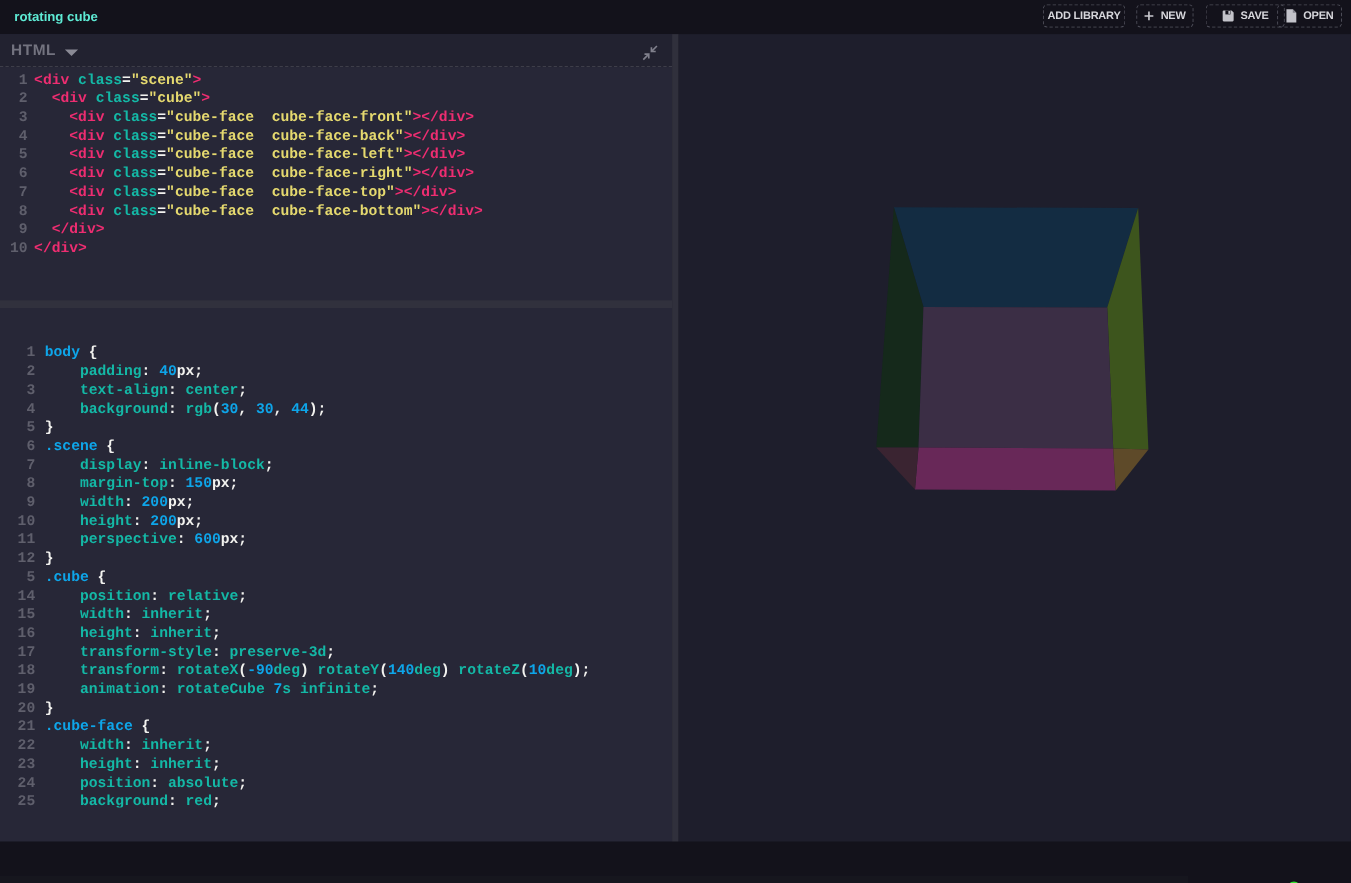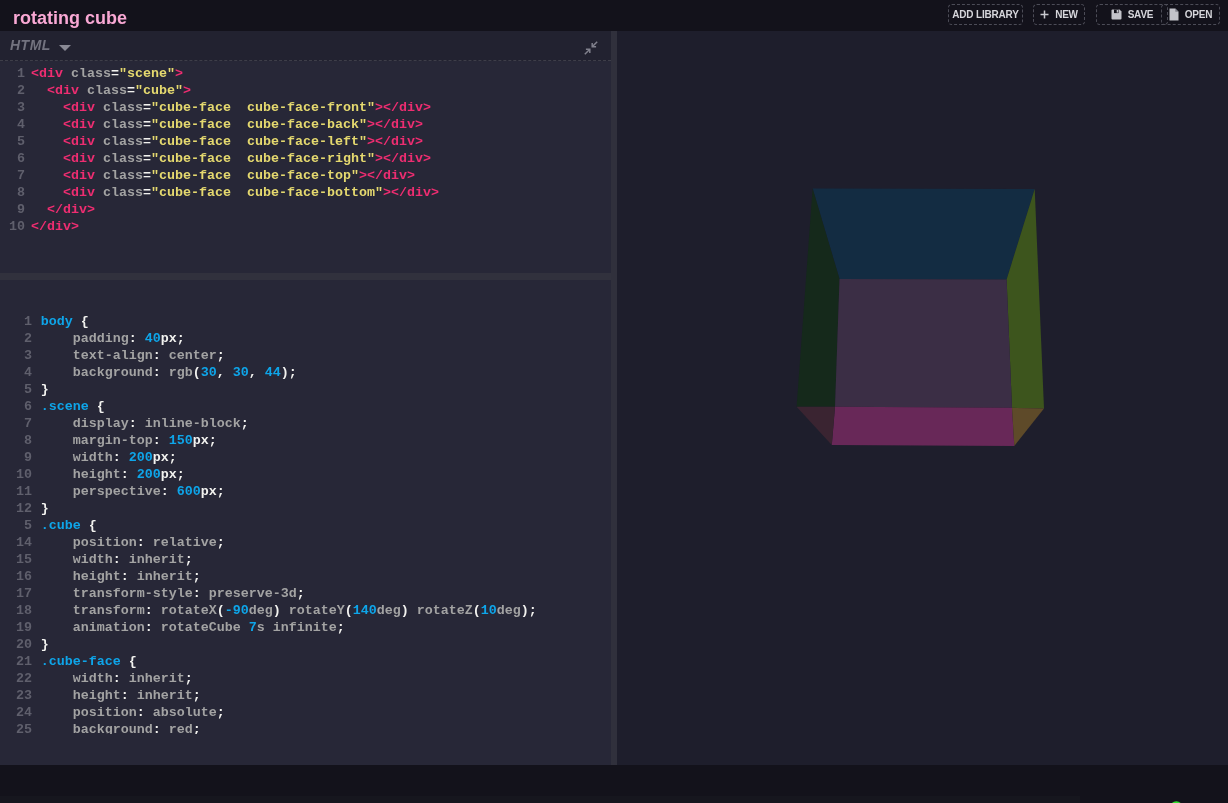--- a/index.html
+++ b/index.html
@@ -1,21 +1,21 @@
 <!DOCTYPE html>
 <html><head>
 <meta charset="utf-8">
 <style>
   * { margin:0; padding:0; box-sizing:border-box; }
   html,body { width:1228px; height:803px; overflow:hidden; background:#13121b;
     font-family:"Liberation Sans", sans-serif; }
   .abs { position:absolute; }
   
   #topbar { position:absolute; left:0; top:0; width:1228px; height:31px; background:#13121b; }
-  #title { position:absolute; left:13px; top:8px; font-size:18px; font-weight:bold; color:#f9a8d4; }
+  #title { position:absolute; left:13px; top:8px; font-size:12px; font-weight:bold; color:#5eead4; }
   .tbtn { position:absolute; top:4px; height:21px; border:1px dashed #4c4c57; border-radius:4px;
     color:#d6d6db; font-size:10px; font-weight:bold; letter-spacing:-0.2px; white-space:nowrap;
     display:flex; align-items:center; justify-content:center; }
   
   #main { position:absolute; left:0; top:31px; width:1228px; height:734px; }
   #leftcol { position:absolute; left:0; top:0; width:611px; height:734px; background:#272737; }
   #gutter { position:absolute; left:611px; top:0; width:6px; height:734px; background:#30303c; }
   #preview { position:absolute; left:617px; top:0; width:611px; height:734px; background:#1e1e2c; }
   .phead { position:absolute; left:0; width:611px; height:30px; background:#222230;
     border-bottom:1px dashed #3e3e49; }
@@ -23,25 +23,25 @@
     color:#73737f; letter-spacing:0.5px; }
   .phead .tri { position:absolute; top:13.5px; width:0; height:0;
     border-left:6.3px solid transparent; border-right:6.3px solid transparent; border-top:6.8px solid #8a8a95; }
   .phead svg.coll { position:absolute; left:583px; top:9px; }
   .code { position:absolute; left:0; width:611px; overflow:hidden;
     font-family:"Liberation Mono", monospace; font-size:13.333px; font-weight:bold;
     line-height:17px; white-space:pre; }
   .code .ln { display:inline-block; width:25px; text-align:right; color:#5f5f6c; margin-right:6px; }
   .w { color:#f2f2ef; }
   .p { color:#ee2d71; }
-  .g { color:#a3a3a3; }
+  .g { color:#14b8a6; }
   .y { color:#e5d96f; }
   .v { color:#0ea5e9; }
   
-  #htmlhead { top:0;font-style:italic; }
+  #htmlhead { top:0; }
   #htmlcode { top:31px; height:211px; padding-top:3.4px; }
   #resizer1 { position:absolute; left:0; top:242px; width:611px; height:7px; background:#31313d; }
   #scsshead { top:249px; height:28px; }
   #scsshead .lbl { top:3.4px; }
   #scsshead .tri { top:11.6px; }
   #scsshead svg.coll { top:7px; }
   #scsscode { top:277px; height:426px; padding-top:4.6px; }
   #scsscode .ln { width:32px; margin-right:8.7px; }
   #jshead   { top:703px; border-top:1px solid #1a1a24; }
   

